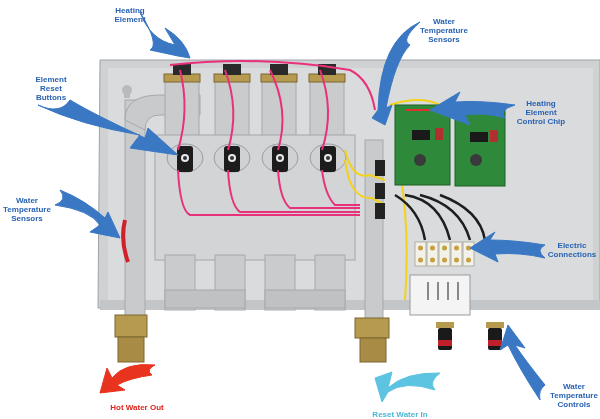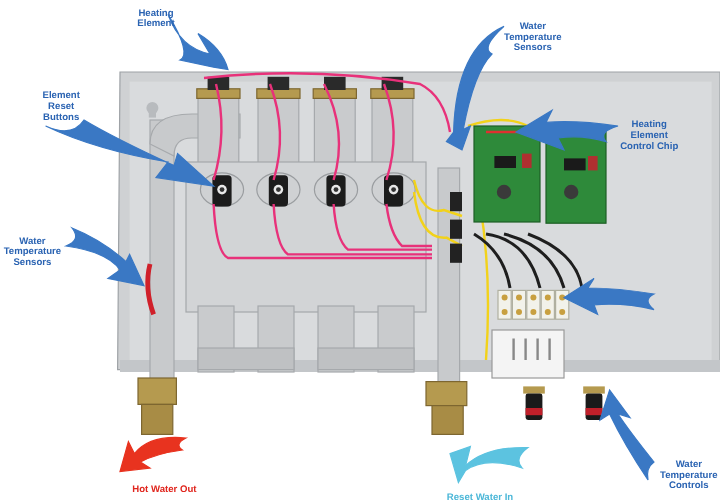--- a/index.html
+++ b/index.html
@@ -219,18 +219,20 @@
 Buttons</div>
   <div class="label" style="left:414px; top:17px; width:60px;">Water
 Temperature
 Sensors</div>
   <div class="label" style="left:510px; top:99px; width:62px;">Heating
 Element
 Control Chip</div>
   <div class="label" style="left:0px; top:196px; width:54px;">Water
 Temperature
 Sensors</div>
+  <div class="label" style="left:544px; top:241px; width:56px;">Electric
+Connections</div>
   <div class="label" style="left:545px; top:382px; width:58px;">Water
 Temperature
 Controls</div>
   <div class="label hot" style="left:102px; top:403px; width:70px;">Hot Water Out</div>
   <div class="label cold" style="left:368px; top:410px; width:64px;">Reset Water In</div>
 </div>
 
 </body></html>

